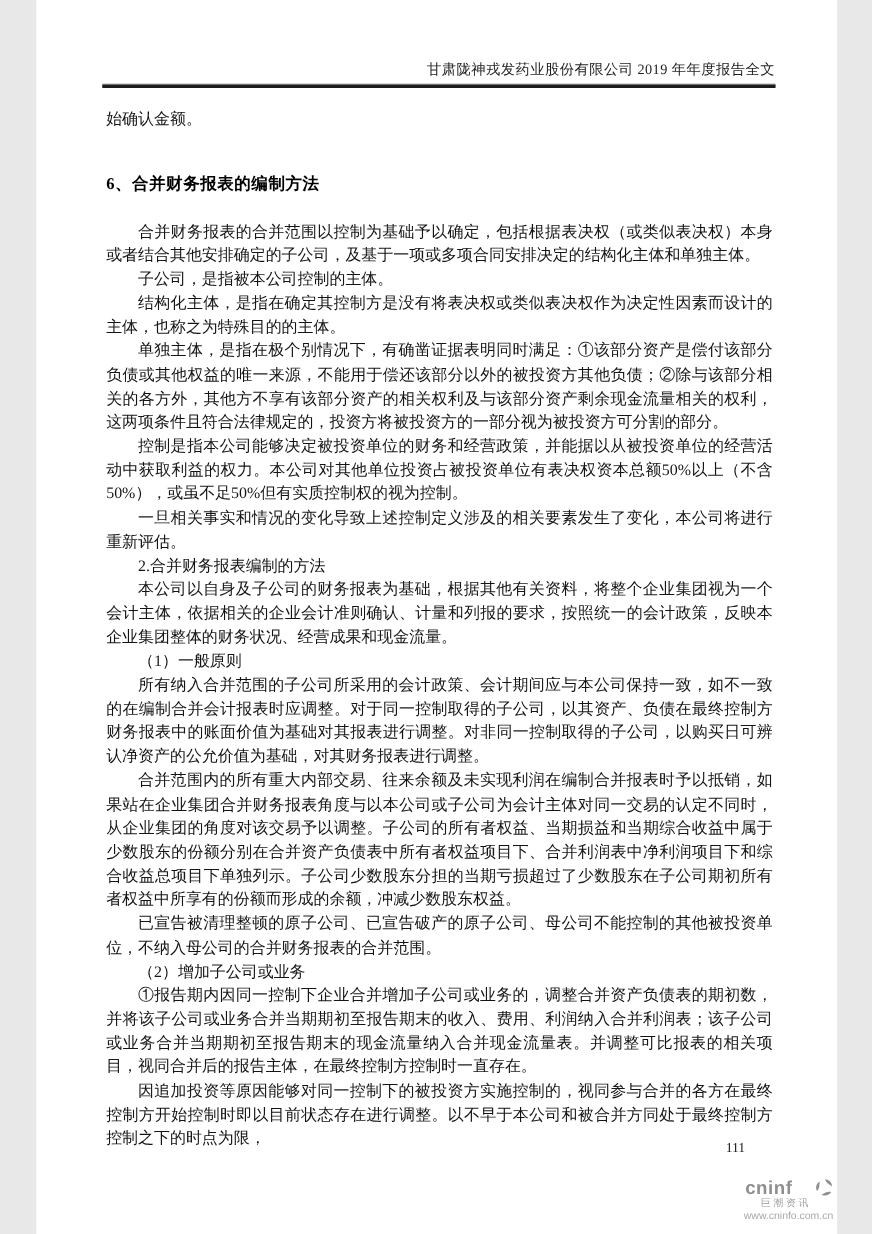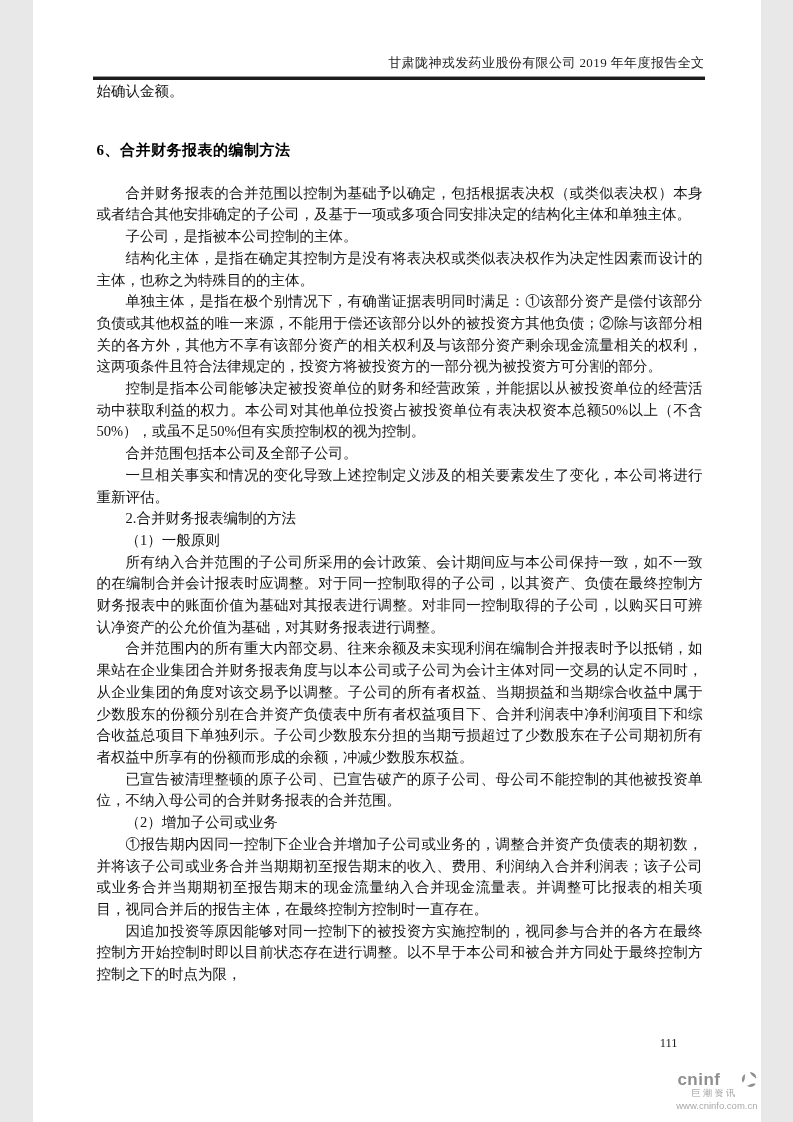--- a/index.html
+++ b/index.html
@@ -37,21 +37,21 @@
   .doc-body {
     position: absolute;
     top: 76px;
     left: 64px;
     right: 58px;
     font-size: 14.5px;
     line-height: 21.7px;
     text-align: justify;
     color: #141414;
   }
-  .continuation { margin: 5px 0 0 0; }
+  .continuation { margin: 23px 0 0 0; }
   .section-heading {
     margin: 36px 0 12px 0;
     font-size: 15px;
     font-weight: bold;
     line-height: 22px;
     letter-spacing: 0.5px;
     color: #000;
   }
   .para-list { margin-top: 22px; }
   .body-para { margin: 0; text-indent: 2em; }
@@ -113,23 +113,23 @@
 
   <main class="doc-body">
     <p class="continuation">始确认金额。</p>
     <h2 class="section-heading">6、合并财务报表的编制方法</h2>
     <div class="para-list" id="paragraphs">
         <p class="body-para">合并财务报表的合并范围以控制为基础予以确定，包括根据表决权（或类似表决权）本身或者结合其他安排确定的子公司，及基于一项或多项合同安排决定的结构化主体和单独主体。</p>
         <p class="body-para">子公司，是指被本公司控制的主体。</p>
         <p class="body-para">结构化主体，是指在确定其控制方是没有将表决权或类似表决权作为决定性因素而设计的主体，也称之为特殊目的的主体。</p>
         <p class="body-para">单独主体，是指在极个别情况下，有确凿证据表明同时满足：①该部分资产是偿付该部分负债或其他权益的唯一来源，不能用于偿还该部分以外的被投资方其他负债；②除与该部分相关的各方外，其他方不享有该部分资产的相关权利及与该部分资产剩余现金流量相关的权利，这两项条件且符合法律规定的，投资方将被投资方的一部分视为被投资方可分割的部分。</p>
         <p class="body-para">控制是指本公司能够决定被投资单位的财务和经营政策，并能据以从被投资单位的经营活动中获取利益的权力。本公司对其他单位投资占被投资单位有表决权资本总额50%以上（不含50%），或虽不足50%但有实质控制权的视为控制。</p>
-        <p class="body-para">合并范围包括本公司及全部子公司。</p>
         <p class="body-para">一旦相关事实和情况的变化导致上述控制定义涉及的相关要素发生了变化，本公司将进行重新评估。</p>
         <p class="body-para">2.合并财务报表编制的方法</p>
+        <p class="body-para">本公司以自身及子公司的财务报表为基础，根据其他有关资料，将整个企业集团视为一个会计主体，依据相关的企业会计准则确认、计量和列报的要求，按照统一的会计政策，反映本企业集团整体的财务状况、经营成果和现金流量。</p>
         <p class="body-para">（1）一般原则</p>
         <p class="body-para">所有纳入合并范围的子公司所采用的会计政策、会计期间应与本公司保持一致，如不一致的在编制合并会计报表时应调整。对于同一控制取得的子公司，以其资产、负债在最终控制方财务报表中的账面价值为基础对其报表进行调整。对非同一控制取得的子公司，以购买日可辨认净资产的公允价值为基础，对其财务报表进行调整。</p>
         <p class="body-para">合并范围内的所有重大内部交易、往来余额及未实现利润在编制合并报表时予以抵销，如果站在企业集团合并财务报表角度与以本公司或子公司为会计主体对同一交易的认定不同时，从企业集团的角度对该交易予以调整。子公司的所有者权益、当期损益和当期综合收益中属于少数股东的份额分别在合并资产负债表中所有者权益项目下、合并利润表中净利润项目下和综合收益总项目下单独列示。子公司少数股东分担的当期亏损超过了少数股东在子公司期初所有者权益中所享有的份额而形成的余额，冲减少数股东权益。</p>
         <p class="body-para">已宣告被清理整顿的原子公司、已宣告破产的原子公司、母公司不能控制的其他被投资单位，不纳入母公司的合并财务报表的合并范围。</p>
         <p class="body-para">（2）增加子公司或业务</p>
         <p class="body-para">①报告期内因同一控制下企业合并增加子公司或业务的，调整合并资产负债表的期初数，并将该子公司或业务合并当期期初至报告期末的收入、费用、利润纳入合并利润表；该子公司或业务合并当期期初至报告期末的现金流量纳入合并现金流量表。并调整可比报表的相关项目，视同合并后的报告主体，在最终控制方控制时一直存在。</p>
         <p class="body-para">因追加投资等原因能够对同一控制下的被投资方实施控制的，视同参与合并的各方在最终控制方开始控制时即以目前状态存在进行调整。以不早于本公司和被合并方同处于最终控制方控制之下的时点为限，</p>
       </div>
   </main>
 

